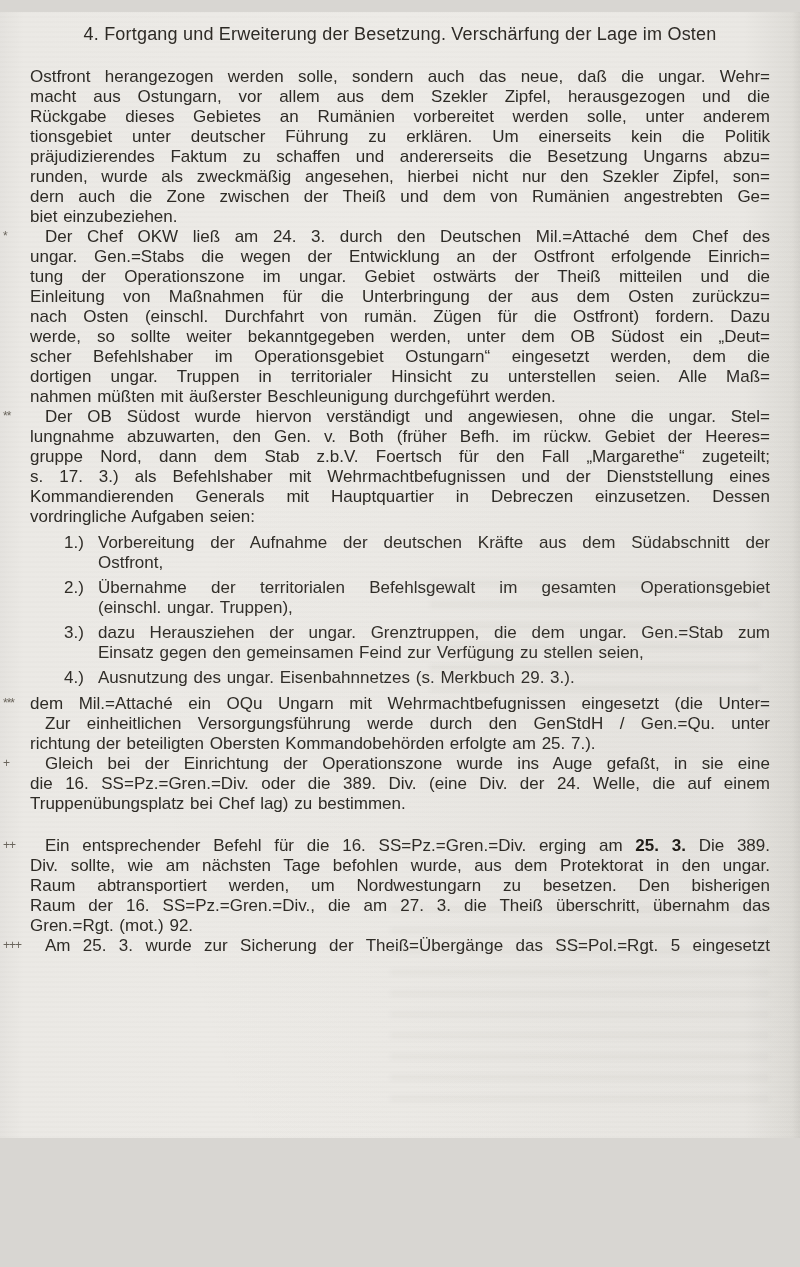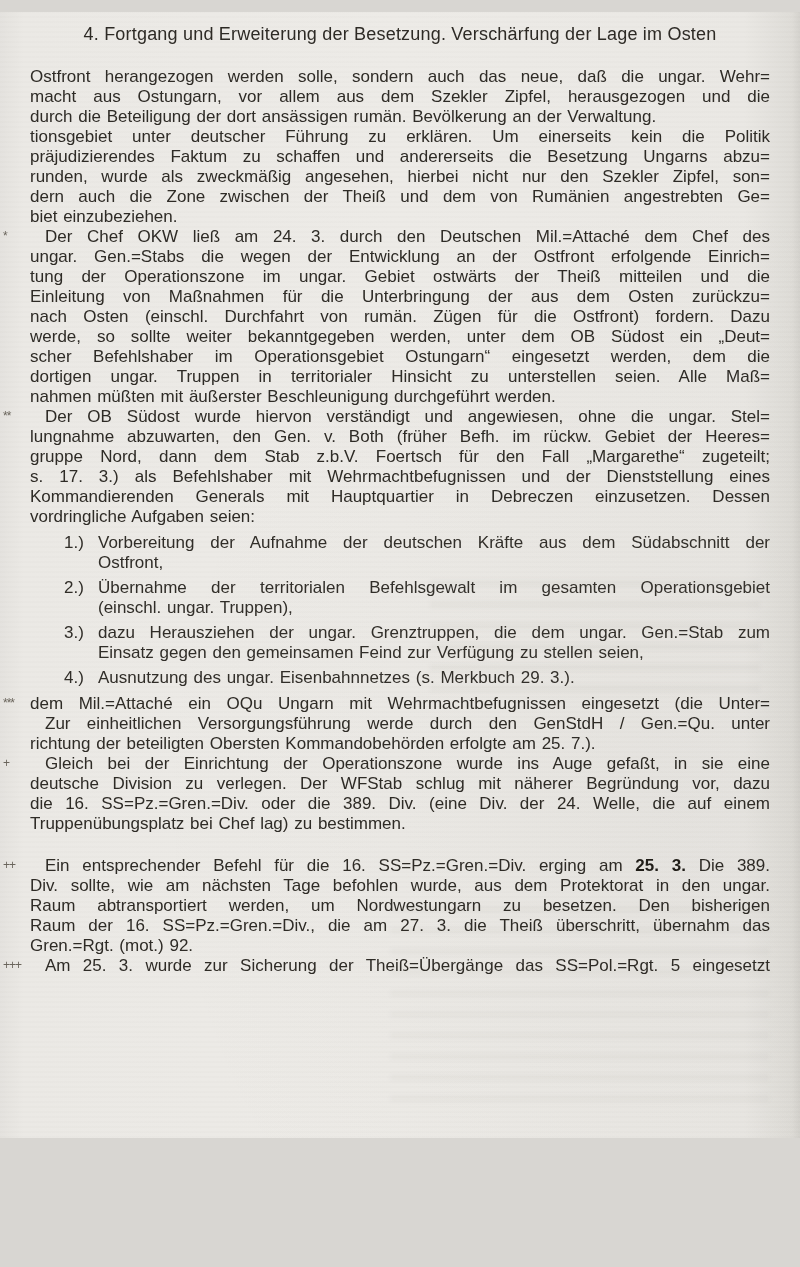--- a/index.html
+++ b/index.html
@@ -79,21 +79,21 @@
   <div class="bleed b1"></div>
   <div class="bleed b2"></div>
   <div class="bleed b3"></div>
 
   <div class="heading">4. Fortgang und Erweiterung der Besetzung. Verschärfung der Lage im Osten</div>
 
   <div class="body-text" id="body-text">
       <div class="para">
         <div class="line">Ostfront herangezogen werden solle, sondern auch das neue, daß die ungar. Wehr=</div>
         <div class="line">macht aus Ostungarn, vor allem aus dem Szekler Zipfel, herausgezogen und die</div>
-        <div class="line last">durch die Beteiligung der dort ansässigen rumän. Bevölkerung an der Verwaltung.</div>
+        <div class="line">Rückgabe dieses Gebietes an Rumänien vorbereitet werden solle, unter anderem</div>
       </div>
       <div class="para">
         <div class="line">tionsgebiet unter deutscher Führung zu erklären. Um einerseits kein die Politik</div>
         <div class="line">präjudizierendes Faktum zu schaffen und andererseits die Besetzung Ungarns abzu=</div>
         <div class="line">runden, wurde als zweckmäßig angesehen, hierbei nicht nur den Szekler Zipfel, son=</div>
         <div class="line">dern auch die Zone zwischen der Theiß und dem von Rumänien angestrebten Ge=</div>
         <div class="line last">biet einzubeziehen.</div>
       </div>
       <div class="para">
         <span class="margin-mark">*</span>
@@ -147,21 +147,20 @@
       </div>
       <div class="para">
         <span class="margin-mark">***</span>
         <div class="line">dem Mil.=Attaché ein OQu Ungarn mit Wehrmachtbefugnissen eingesetzt (die Unter=</div>
         <div class="line indent">Zur einheitlichen Versorgungsführung werde durch den GenStdH / Gen.=Qu. unter</div>
         <div class="line last">richtung der beteiligten Obersten Kommandobehörden erfolgte am 25. 7.).</div>
       </div>
       <div class="para">
         <span class="margin-mark">+</span>
         <div class="line indent">Gleich bei der Einrichtung der Operationszone wurde ins Auge gefaßt, in sie eine</div>
-        <div class="line">deutsche Division zu verlegen. Der WFStab schlug mit näherer Begründung vor, dazu</div>
         <div class="line">die 16. SS=Pz.=Gren.=Div. oder die 389. Div. (eine Div. der 24. Welle, die auf einem</div>
         <div class="line last">Truppenübungsplatz bei Chef lag) zu bestimmen.</div>
       </div>
       <div style="height: 22px;"></div>
       <div class="para">
         <span class="margin-mark">++</span>
         <div class="line indent">Ein entsprechender Befehl für die 16. SS=Pz.=Gren.=Div. erging am <b class="bold-run">25. 3.</b> Die 389.</div>
         <div class="line">Div. sollte, wie am nächsten Tage befohlen wurde, aus dem Protektorat in den ungar.</div>
         <div class="line">Raum abtransportiert werden, um Nordwestungarn zu besetzen. Den bisherigen</div>
         <div class="line">Raum der 16. SS=Pz.=Gren.=Div., die am 27. 3. die Theiß überschritt, übernahm das</div>

